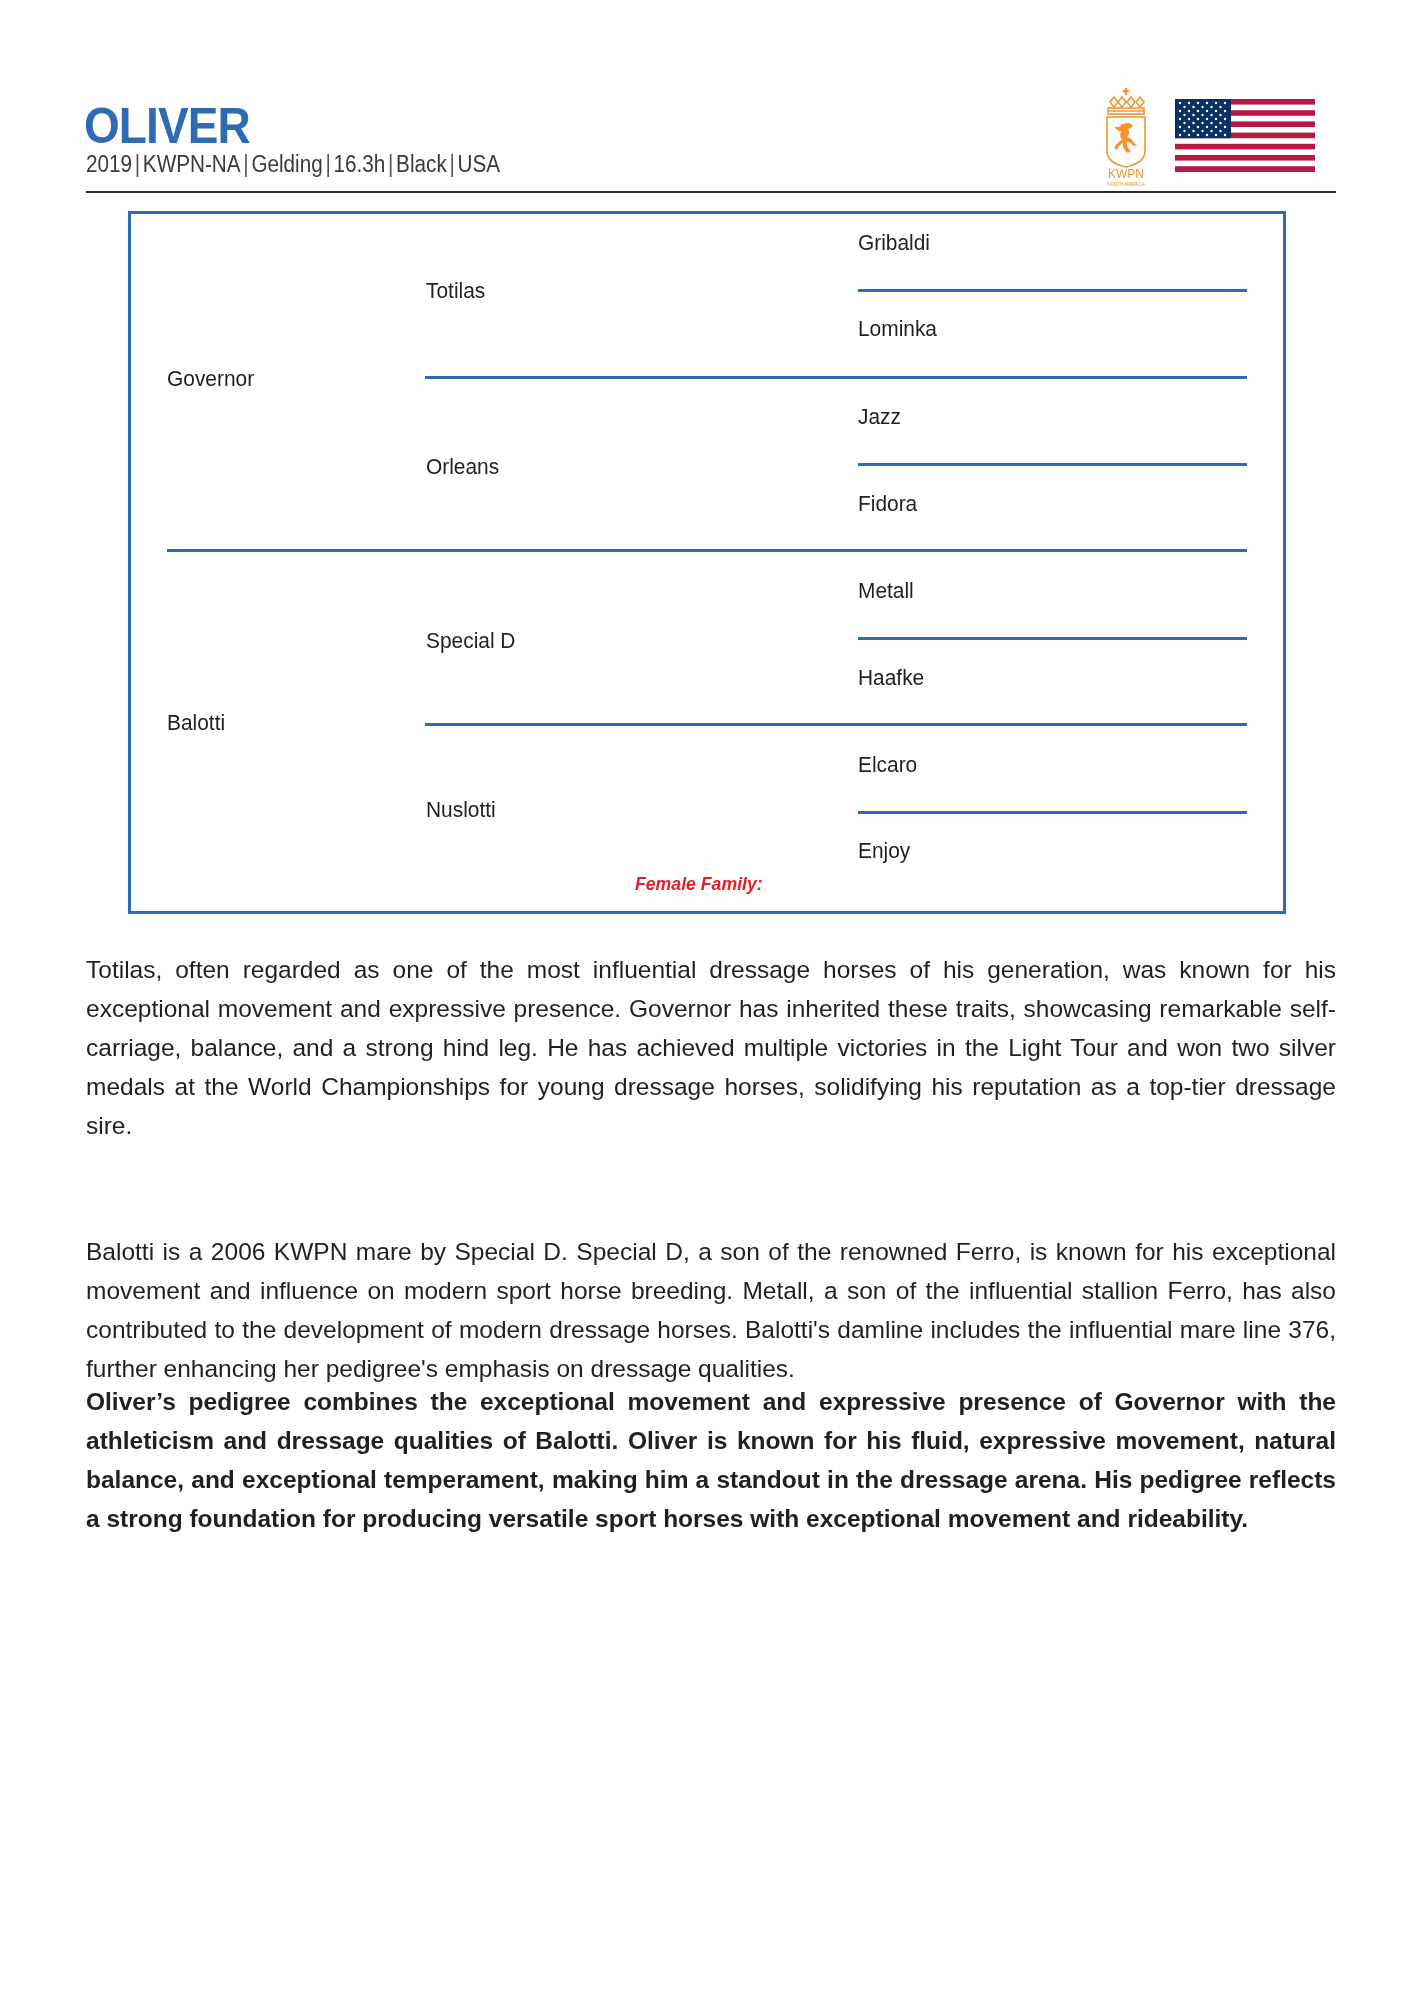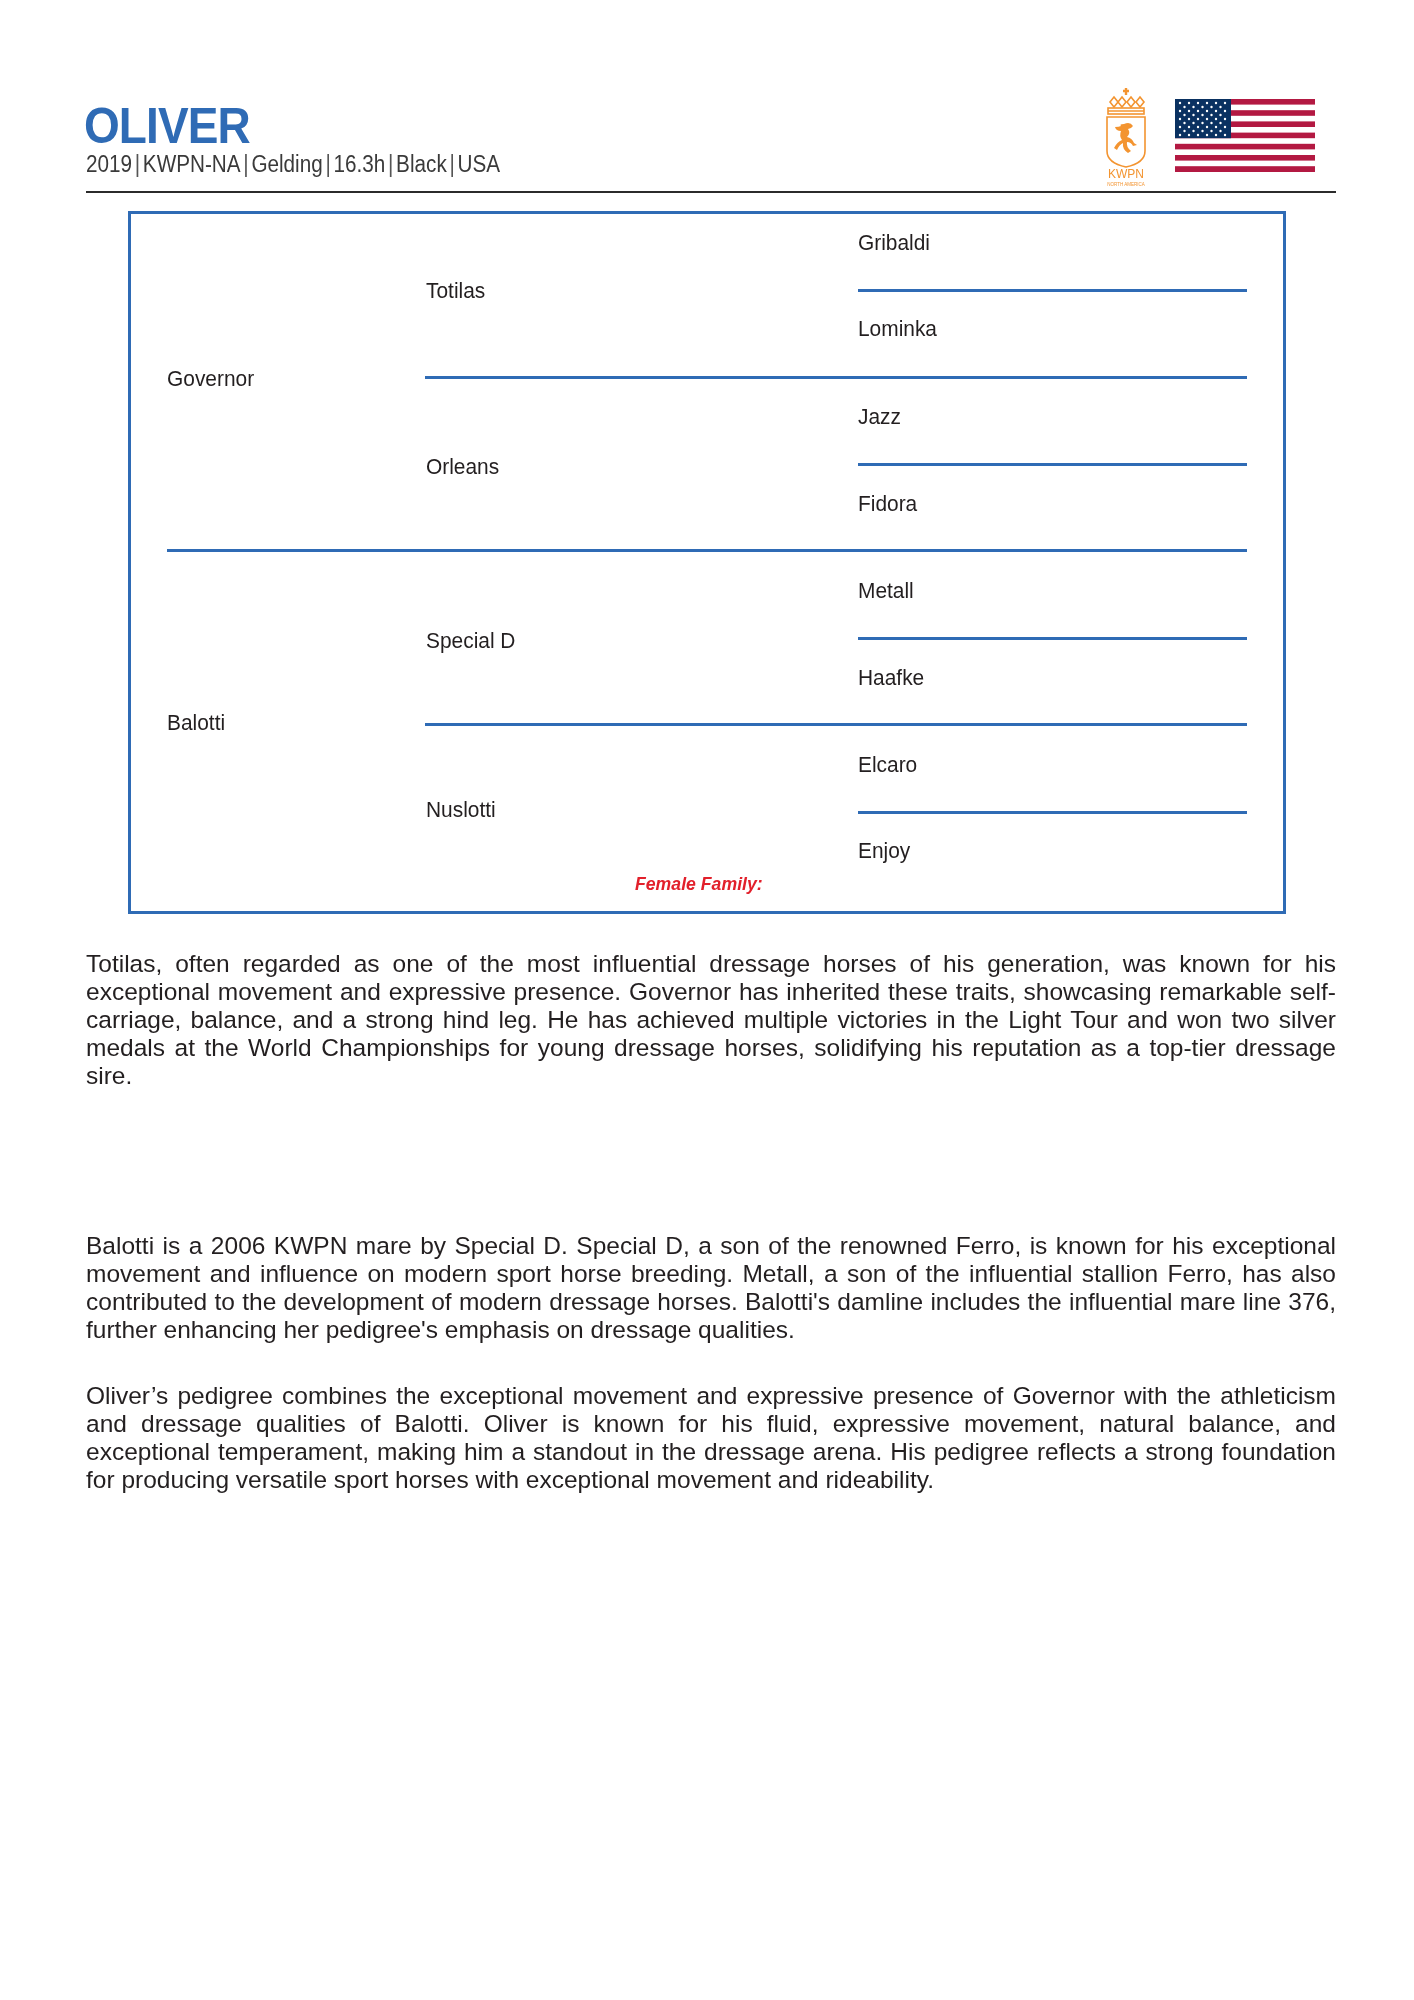--- a/index.html
+++ b/index.html
@@ -16,25 +16,25 @@
   #logo { left:1102px; top:86px; width:48px; height:102px; }
   #flag { left:1175px; top:99px; width:140px; height:73px; }
 
   #pedigree { left:128px; top:211px; width:1152px; height:697px; border:3px solid #2f6bb5; }
   .cell { position:absolute; font-size:22px; line-height:26px; color:#231f20; white-space:nowrap;
           transform:scaleX(0.95); transform-origin:left; }
   .hline { position:absolute; height:3px; background:#2f6bb5; }
   #female-family { position:absolute; font-size:19px; font-weight:bold; font-style:italic; color:#e2202b;
                    left:504px; top:659px; white-space:nowrap; transform:scaleX(0.93); transform-origin:left; }
 
-  .para { position:absolute; left:86px; width:1250px; font-size:24.5px; line-height:28px;
+  .para { position:absolute; left:86px; width:1250px; font-size:24.5px; line-height:39px;
           text-align:justify; color:#231f20; margin:0; }
   #para1 { top:950px; }
   #para2 { top:1232px; }
-  #para3 { top:1382px; }
+  #para3 { top:1382px;font-weight:bold; }
 </style>
 </head>
 <body>
 
 <div id="title" class="abs">OLIVER</div>
 <div id="subtitle" class="abs">
   <span>2019</span><span class="sep">|</span><span>KWPN-NA</span><span class="sep">|</span><span>Gelding</span><span class="sep">|</span><span>16.3h</span><span class="sep">|</span><span>Black</span><span class="sep">|</span><span>USA</span>
 </div>
 
 <div id="logo" class="abs">

